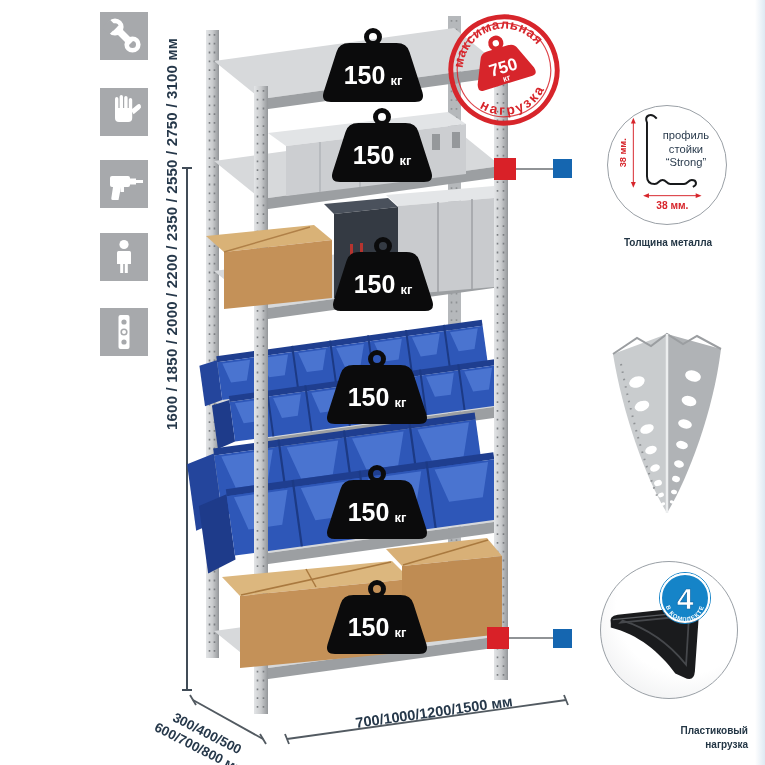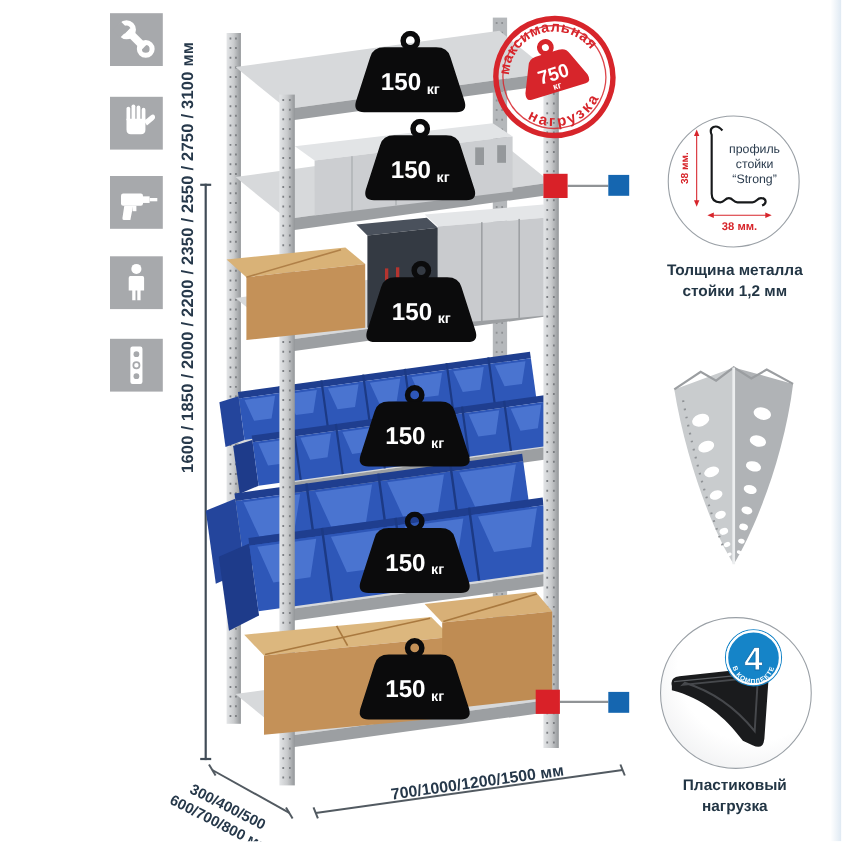--- a/index.html
+++ b/index.html
@@ -14,33 +14,33 @@
   .vline{position:absolute;left:186px;top:167px;width:2px;height:524px;background:#414c57;}
   .vline::before,.vline::after{content:"";position:absolute;left:-4px;width:10px;height:2px;background:#414c57;}
   .vline::before{top:0}.vline::after{bottom:0}
   .vlabel{position:absolute;left:171px;top:430px;width:0;height:0;}
   .vlabel span{display:block;transform:translate(-50%,-50%) rotate(-90deg);white-space:nowrap;
                font-size:15px;font-weight:700;color:#26384a;letter-spacing:.2px;}
   
   .badge{position:absolute;width:110px;height:76px;}
   .badge-label{position:absolute;left:0;right:0;top:20px;bottom:2px;display:flex;
                align-items:center;justify-content:center;gap:5px;color:#fff;}
-  .badge-num{font-size:22px;font-weight:700;line-height:1;}
+  .badge-num{font-size:25px;font-weight:700;line-height:1;}
   .badge-unit{font-size:13px;font-weight:700;padding-top:10px;}
   
   .stamp{position:absolute;left:445px;top:11px;width:118px;height:118px;transform:rotate(-17deg);}
   
   .detail-circle{position:absolute;border:1.5px solid #9aa0a6;border-radius:50%;background:#fff;}
   .circle-profile{left:607px;top:105px;width:118px;height:118px;}
   .circle-foot{left:600px;top:561px;width:136px;height:136px;
                background:radial-gradient(circle at 62% 32%,#ffffff 55%,#e7e8ea 100%);}
-  .detail-caption{position:absolute;text-align:center;font-size:14px;font-weight:600;
+  .detail-caption{position:absolute;text-align:center;font-size:10px;font-weight:600;
                   color:#233645;line-height:1.35;}
   .cap-profile{left:586px;top:236px;width:164px;}
-  .cap-foot{left:588px;top:704px;width:160px;}
+  .cap-foot{left:588px;top:724px;width:160px;text-align:right;}
   .angle-post{position:absolute;left:597px;top:316px;}
   .foot-badge{position:absolute;left:658px;top:571px;}
   
   .depth-label{position:absolute;left:158px;top:700px;width:118px;transform:rotate(27deg);
                transform-origin:0 0;text-align:center;font-size:13.5px;font-weight:700;
                color:#26384a;line-height:1.25;}
   .width-label{position:absolute;left:298px;top:704px;width:272px;transform:rotate(-8deg);
                text-align:center;font-size:14.5px;font-weight:700;color:#26384a;}
   .rack-svg{position:absolute;left:0;top:0;}
 </style>
@@ -346,21 +346,20 @@
         <polygon points="96,92 90,89.5 90,94.5" fill="#d7252b" stroke="none"></polygon>
       </g>
       <text x="66" y="106" text-anchor="middle" font-size="10.5" font-weight="bold" fill="#d7252b">38 мм.</text>
       <text x="80" y="34" text-anchor="middle" font-size="11.5" fill="#2a3b4d">профиль</text>
       <text x="80" y="48" text-anchor="middle" font-size="11.5" fill="#2a3b4d">стойки</text>
       <text x="80" y="62" text-anchor="middle" font-size="11.5" fill="#2a3b4d">“Strong”</text>
     </svg>
   </div>
   <div class="detail-caption cap-profile">
     <div>Толщина металла</div>
-    <div>стойки 1,2 мм</div>
   </div>
 
   <svg class="angle-post" width="140" height="210" viewBox="0 0 140 210">
     <path d="M70 18 L16 38 C26 100 50 165 70 197 Z" fill="#c9ccce"></path>
     <path d="M70 18 L124 33 C116 98 90 164 70 197 Z" fill="#b0b3b6"></path>
     <path d="M16 38 L40 22 L54 30 L70 18 L86 28 L100 20 L124 33" fill="none" stroke="#9b9ea1" stroke-width="2"></path>
     <line x1="70" y1="18" x2="70" y2="197" stroke="#eceeef" stroke-width="2.5"></line>
     <path d="M24 48 C34 100 48 150 62 185" fill="none" stroke="#8f9295" stroke-width="2" stroke-dasharray="1.5 6"></path>
     <g fill="#fff">
       <ellipse cx="40" cy="66" rx="8" ry="5.5" transform="rotate(-20 40 66)"></ellipse>

